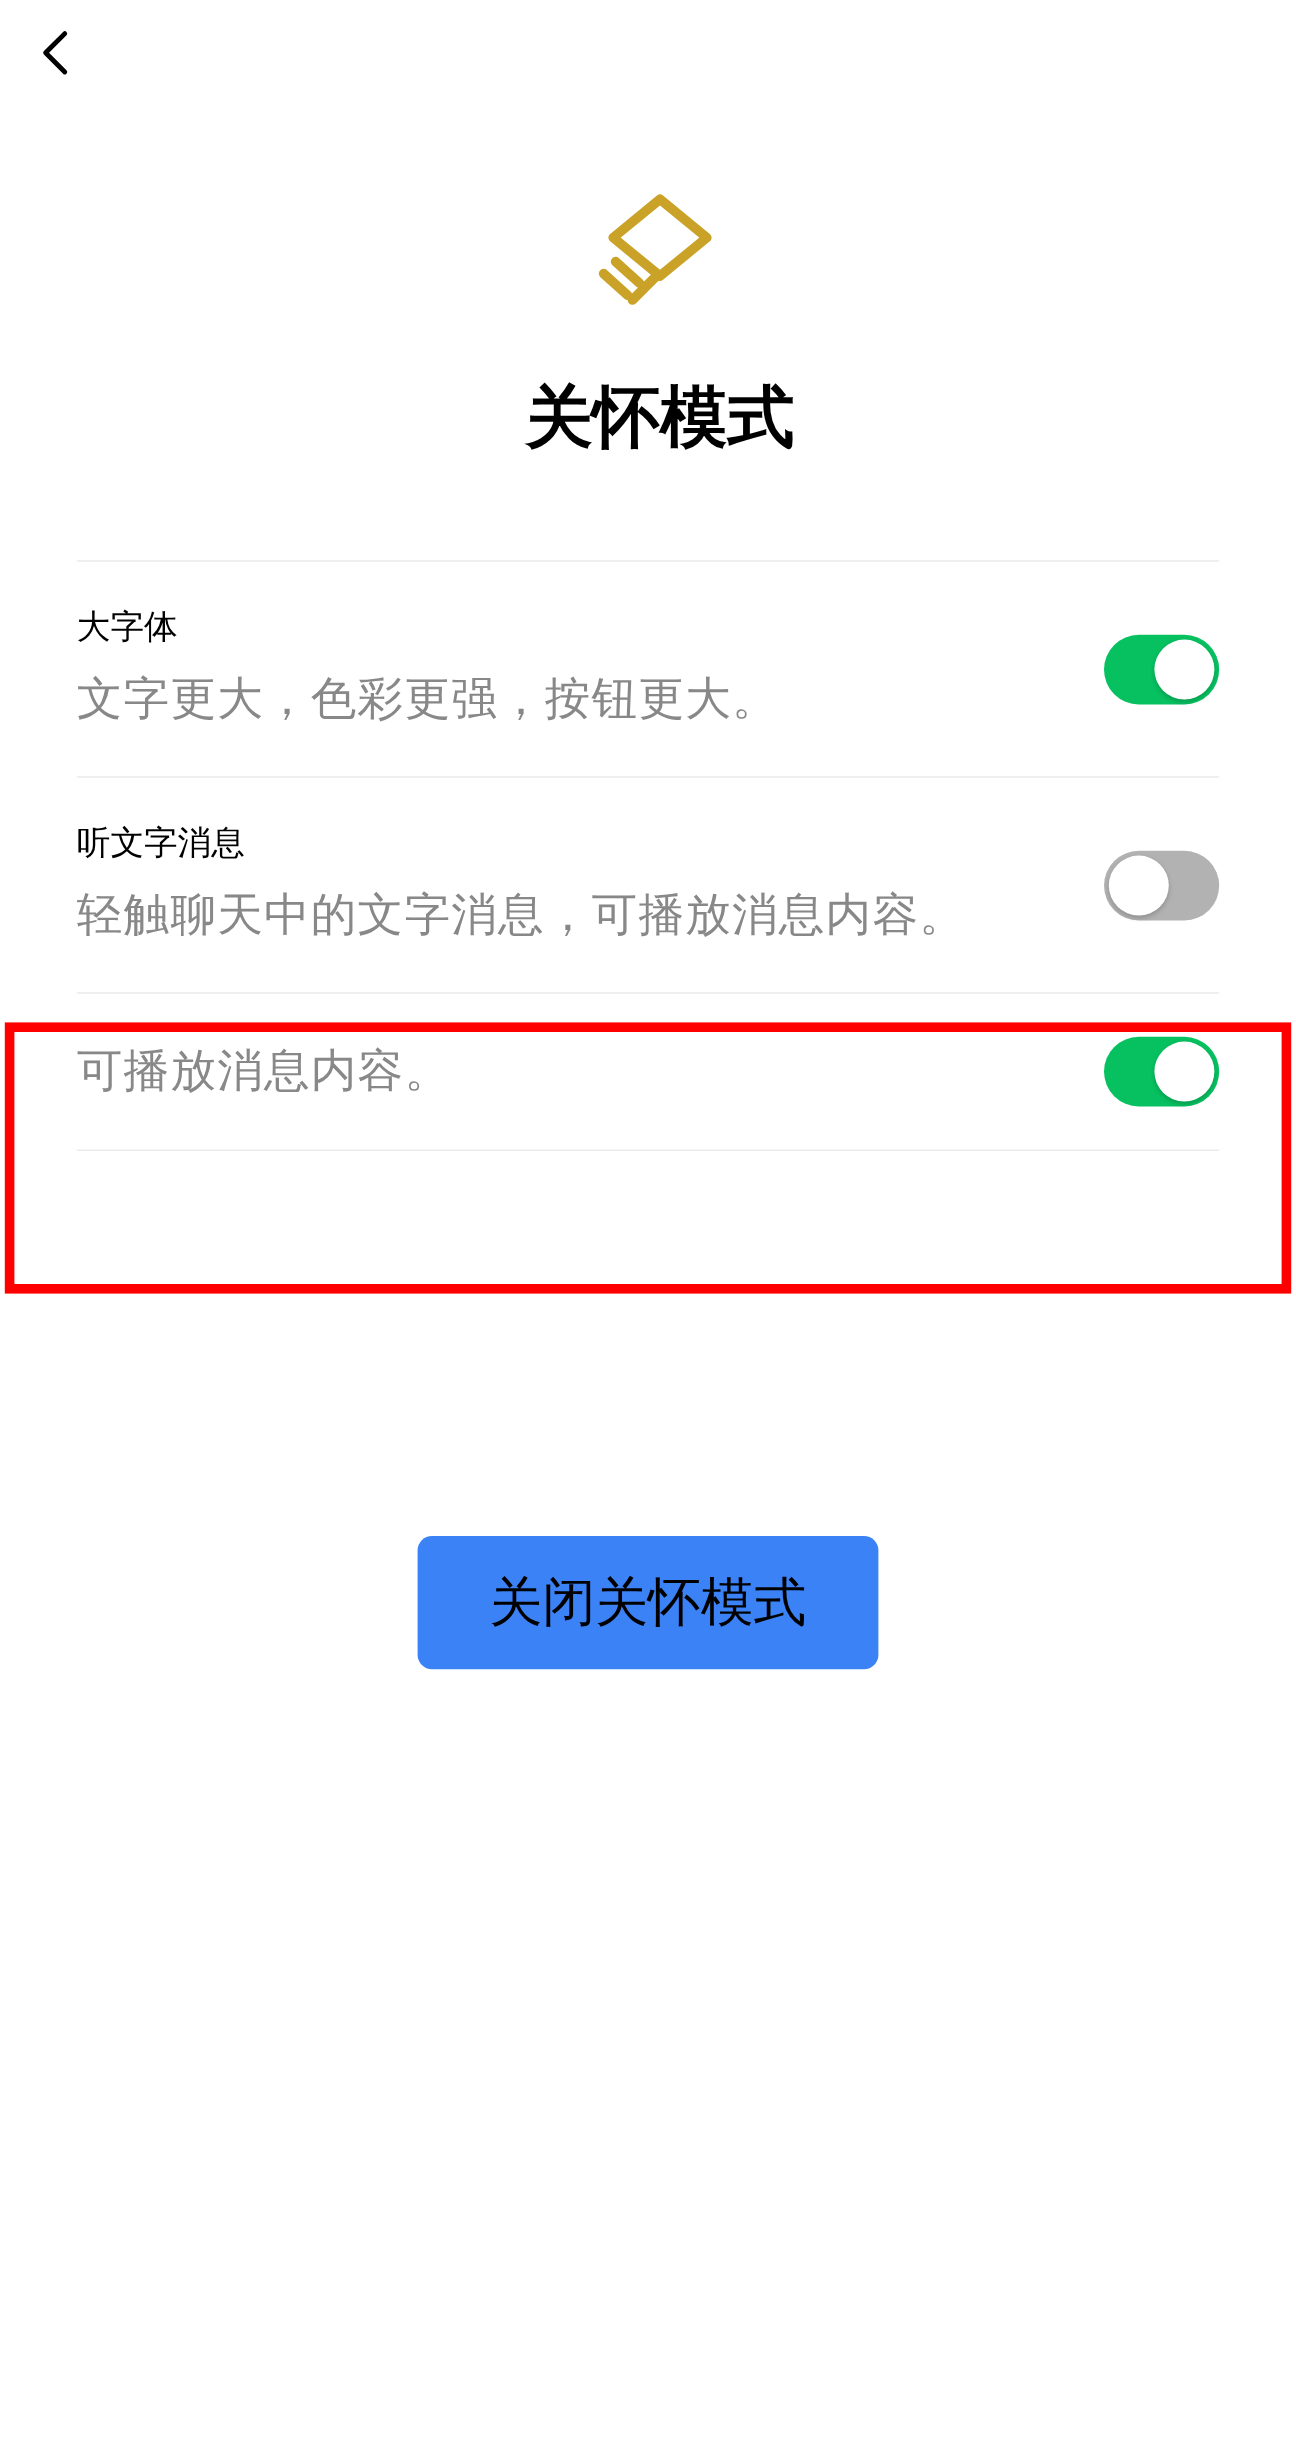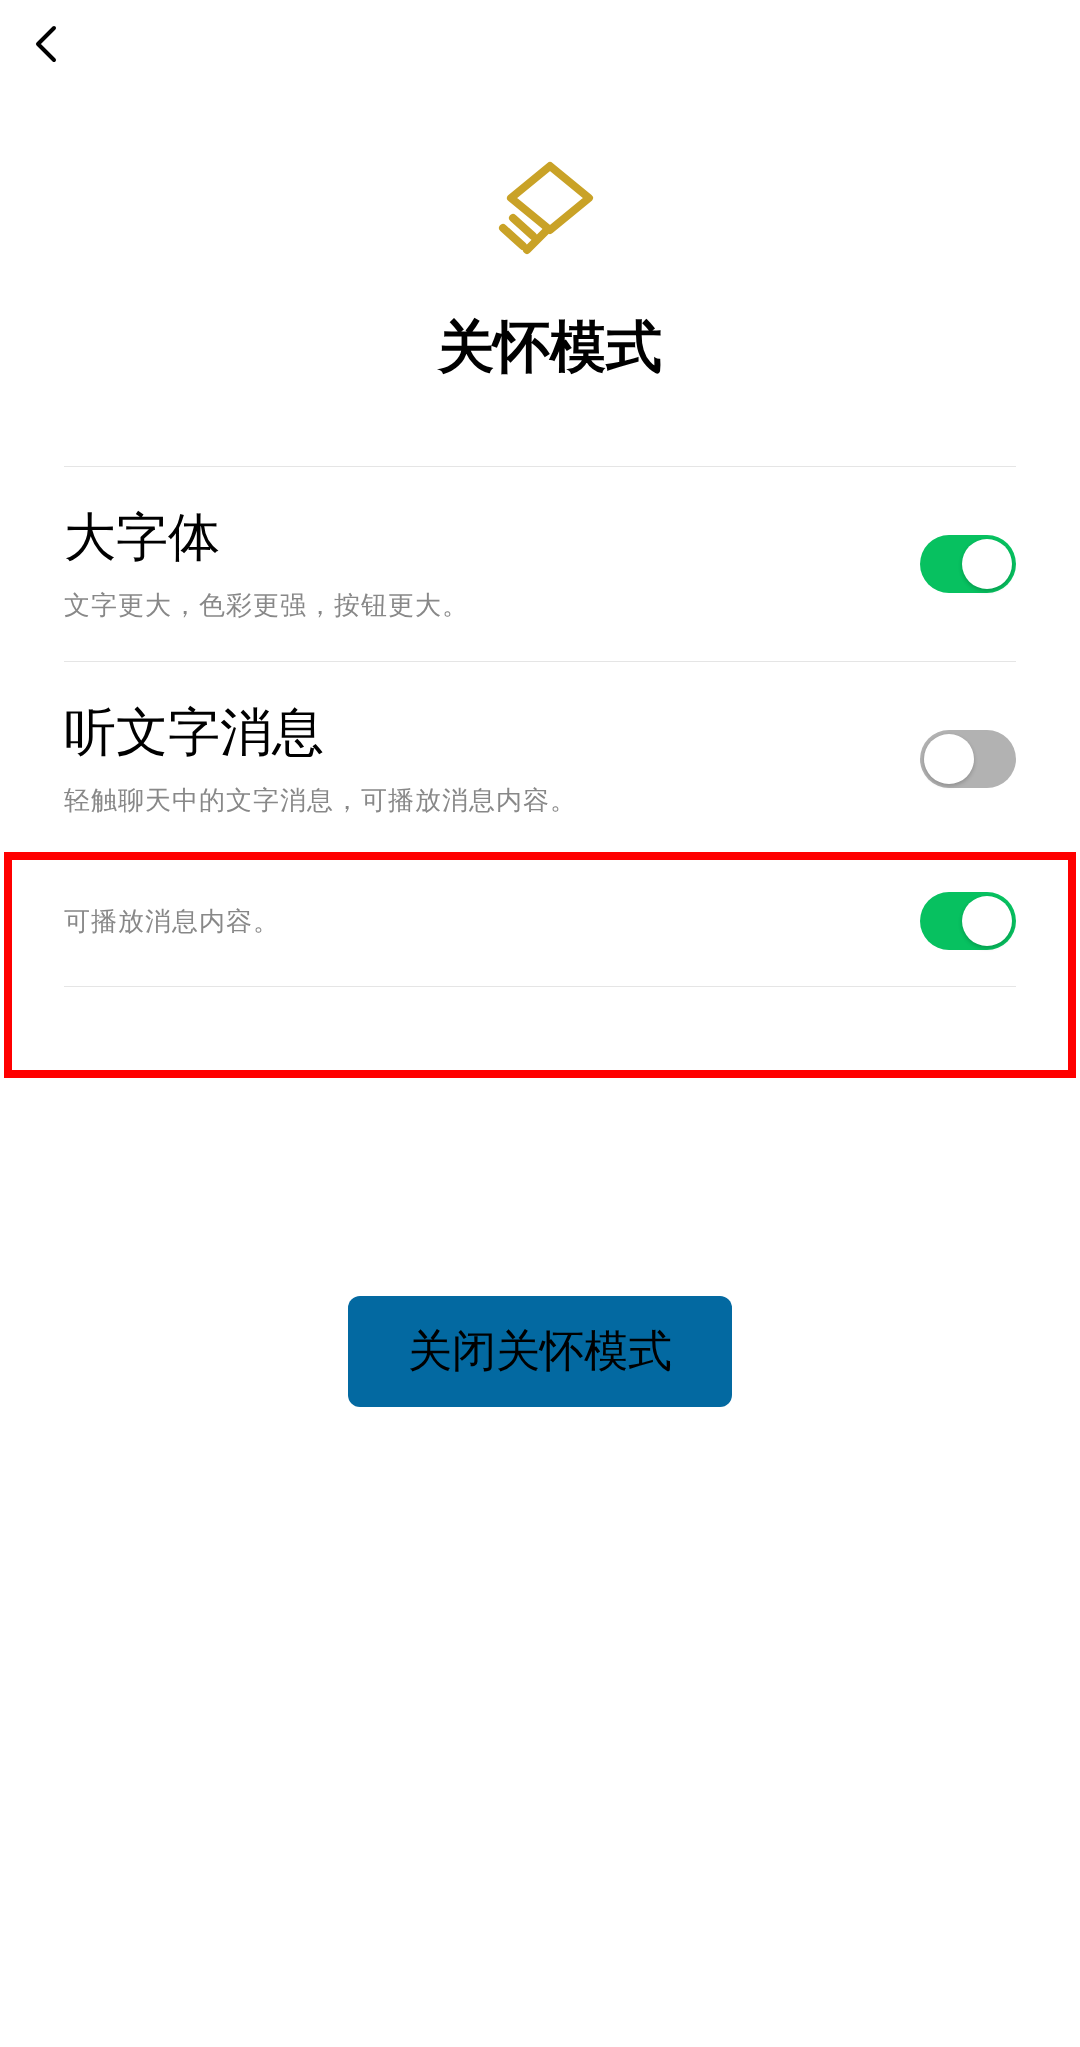--- a/index.html
+++ b/index.html
@@ -53,27 +53,27 @@
       align-items: center;
       justify-content: space-between;
       padding: 36px 0;
       border-bottom: 1px solid #e5e5e5;
     }
     .setting-text {
       flex: 1;
       padding-right: 24px;
     }
     .setting-title {
-      font-size: 52px;
+      font-size: 28px;
       color: #000000;
       font-weight: 400;
       margin-bottom: 14px;
     }
     .setting-desc {
-      font-size: 26px;
+      font-size: 38px;
       color: #888888;
       font-weight: 400;
       line-height: 1.45;
       letter-spacing: 1px;
     }
     .toggle {
       width: 96px;
       height: 58px;
       border-radius: 29px;
       position: relative;
@@ -105,24 +105,24 @@
       position: absolute;
       border: 8px solid #ff0000;
       left: 4px;
       right: 4px;
       top: 852px;
       height: 226px;
       pointer-events: none;
     }
     .footer-button {
       position: absolute;
-      bottom: 640px;
+      bottom: 656px;
       left: 50%;
       transform: translateX(-50%);
-      background: #0369a1;
+      background: #3b82f6;
       color: #000000;
       font-size: 44px;
       font-weight: 500;
       padding: 26px 60px;
       border-radius: 12px;
       border: none;
       cursor: pointer;
     }
   </style>
 </head>

